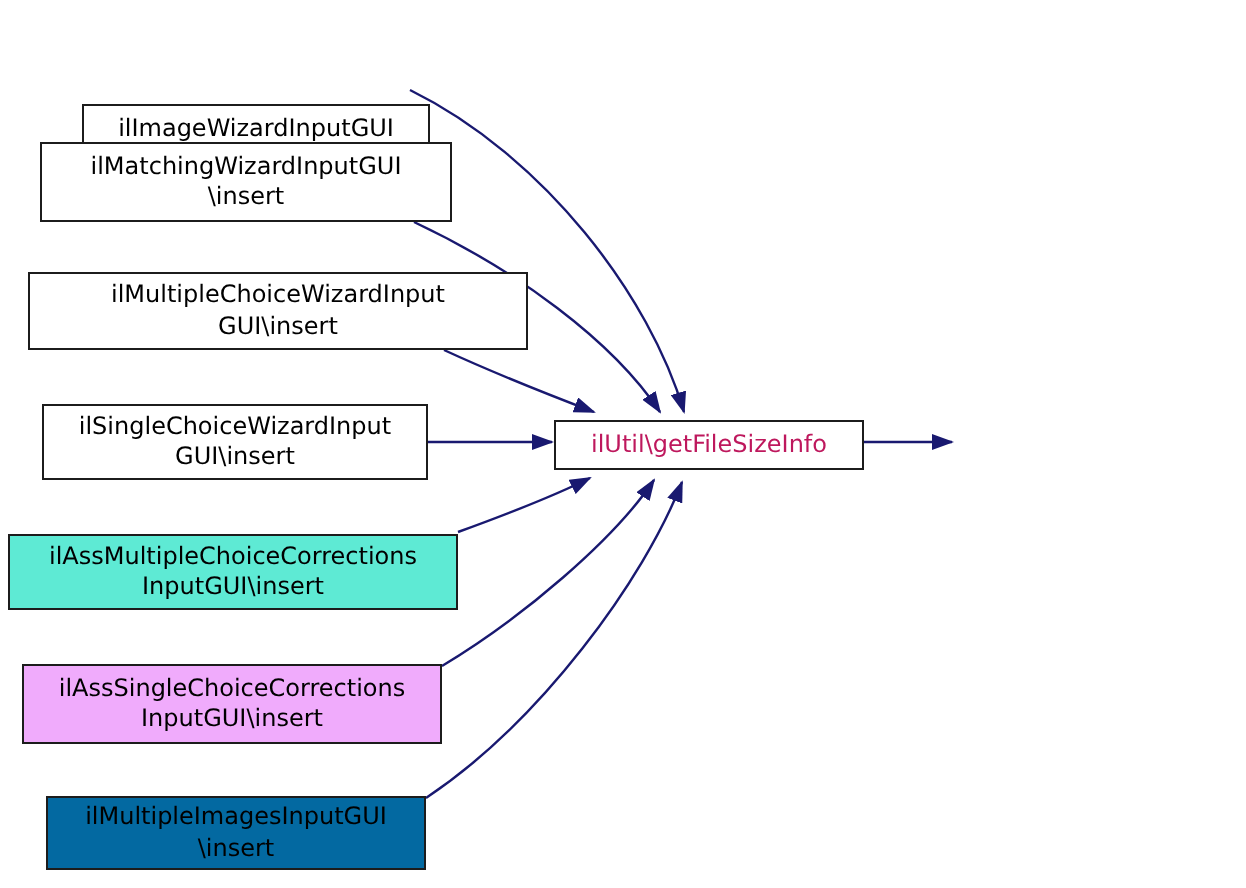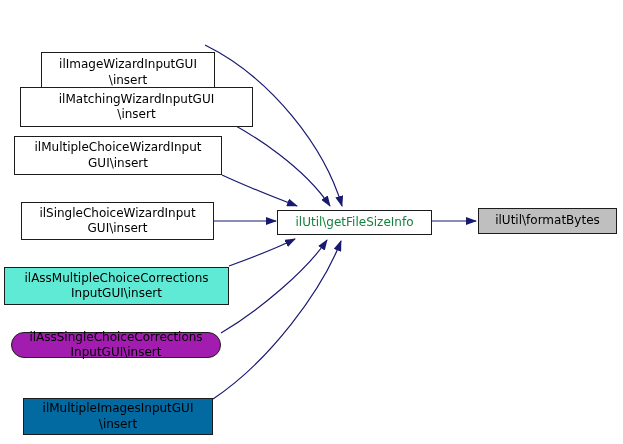--- a/index.html
+++ b/index.html
@@ -65,46 +65,42 @@
       <path d="M229,266 C251,258 277,248 295,239" fill="none" stroke="#191970" stroke-width="1.2" marker-end="url(#arrowhead)"></path>
       <path d="M221,333 C261,309 307,270 327,240" fill="none" stroke="#191970" stroke-width="1.2" marker-end="url(#arrowhead)"></path>
       <path d="M213,399 C270,361 322,290 341,241" fill="none" stroke="#191970" stroke-width="1.2" marker-end="url(#arrowhead)"></path>
       <path d="M432,221 L476,221" fill="none" stroke="#191970" stroke-width="1.2" marker-end="url(#arrowhead)"></path>
     </svg>
 
   <div class="gnode" style="left: 41px; top: 4px; width: 174px; height: 41px; background: rgb(255, 255, 255); border-color: rgb(28, 28, 28); color: rgb(0, 0, 0); margin-top: 48px;">
     <span class="lbl">ilImageWizardInputGUI</span>
     <span class="lbl">\insert</span>
   </div>
-  <div class="gnode" style="left: 20px; top: 71px; width: 233px; height: 40px; background: rgb(255, 255, 255); border-color: rgb(28, 28, 28); color: rgb(0, 0, 0); margin-top: 16px;">
+  <div class="gnode" style="left: 20px; top: 71px; width: 206px; height: 40px; background: rgb(255, 255, 255); border-color: rgb(28, 28, 28); color: rgb(0, 0, 0);">
     <span class="lbl">ilMatchingWizardInputGUI</span>
     <span class="lbl">\insert</span>
   </div>
-  <div class="gnode" style="left: 14px; top: 136px; width: 208px; height: 39px; background: rgb(255, 255, 255); border-color: rgb(28, 28, 28); color: rgb(0, 0, 0);">
+  <div class="gnode" style="left: 14px; top: 136px; width: 250px; height: 39px; background: rgb(255, 255, 255); border-color: rgb(28, 28, 28); color: rgb(0, 0, 0);">
     <span class="lbl">ilMultipleChoiceWizardInput</span>
     <span class="lbl">GUI\insert</span>
   </div>
   <div class="gnode" style="left: 21px; top: 202px; width: 193px; height: 38px; background: rgb(255, 255, 255); border-color: rgb(28, 28, 28); color: rgb(0, 0, 0);">
     <span class="lbl">ilSingleChoiceWizardInput</span>
     <span class="lbl">GUI\insert</span>
   </div>
   <div class="gnode" style="left: 4px; top: 267px; width: 225px; height: 38px; background: #5eead4; border-color: rgb(28, 28, 28); color: rgb(0, 0, 0);">
     <span class="lbl">ilAssMultipleChoiceCorrections</span>
     <span class="lbl">InputGUI\insert</span>
   </div>
-  <div class="gnode" style="left: 11px; top: 332px; width: 210px; height: 26px; background: #a21caf; border-color: rgb(28, 28, 28); color: rgb(0, 0, 0); border-radius: 16px;">
+  <div class="gnode" style="left: 11px; top: 332px; width: 210px; height: 40px; background: #f0abfc; border-color: rgb(28, 28, 28); color: rgb(0, 0, 0);">
     <span class="lbl">ilAssSingleChoiceCorrections</span>
     <span class="lbl">InputGUI\insert</span>
   </div>
   <div class="gnode" style="left: 23px; top: 398px; width: 190px; height: 37px; background: #0369a1; border-color: rgb(28, 28, 28); color: rgb(0, 0, 0);">
     <span class="lbl">ilMultipleImagesInputGUI</span>
     <span class="lbl">\insert</span>
   </div>
-  <div class="gnode" style="left: 277px; top: 210px; width: 155px; height: 25px; background: rgb(255, 255, 255); border-color: rgb(28, 28, 28); color: #15803d;">
+  <div class="gnode" style="left: 277px; top: 210px; width: 155px; height: 25px; background: rgb(255, 255, 255); border-color: rgb(28, 28, 28); color: #be185d;">
     <span class="lbl">ilUtil\getFileSizeInfo</span>
-
-  </div>
-  <div class="gnode" style="left: 478px; top: 208px; width: 139px; height: 26px; background: rgb(191, 191, 191); border-color: rgb(28, 28, 28); color: rgb(0, 0, 0);">
-    <span class="lbl">ilUtil\formatBytes</span>
 
   </div>
 
 </div>
 
 </body></html>

